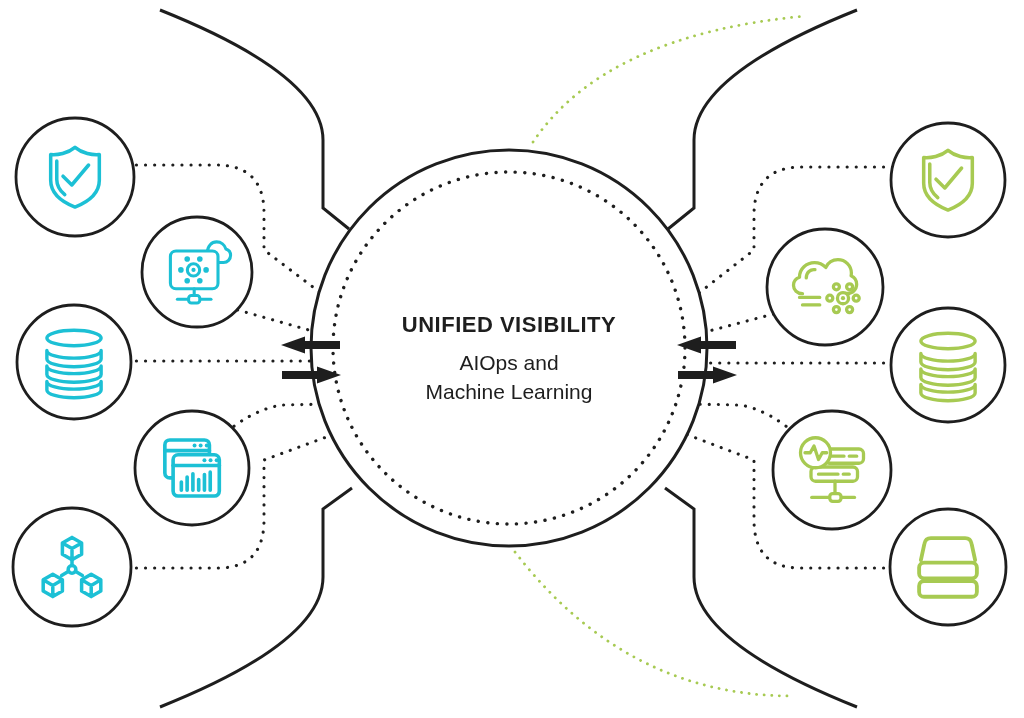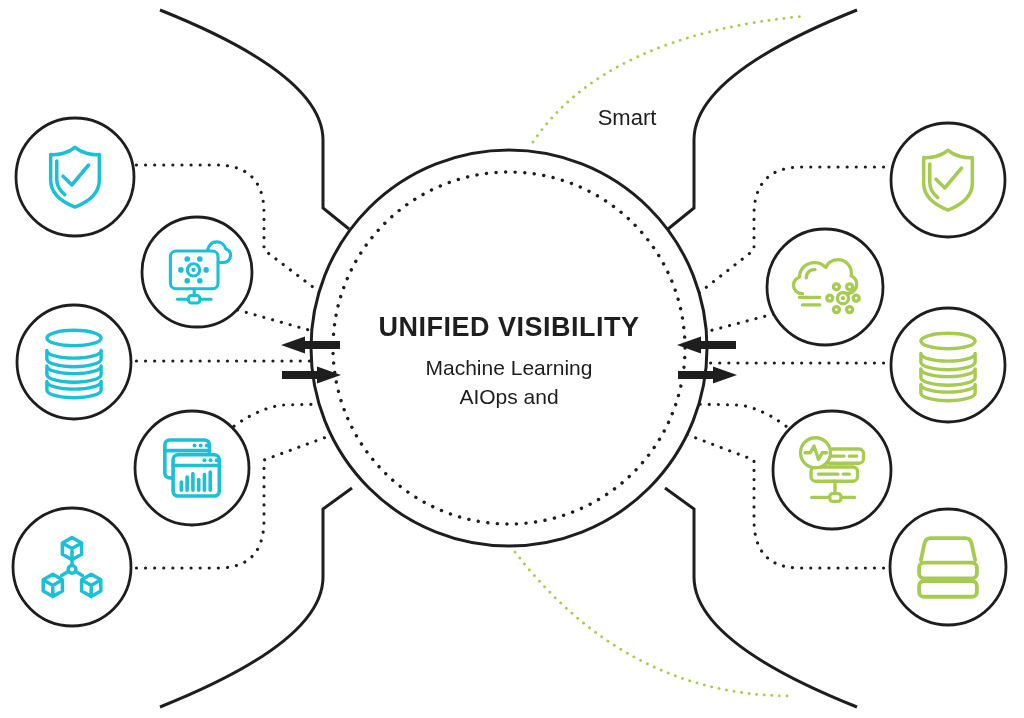--- a/index.html
+++ b/index.html
@@ -1,20 +1,20 @@
 <!DOCTYPE html>
 <html style="--ink: #1e1e1e; --cyan: #1cc0d5; --green: #a7ca52;"><head>
 <meta charset="utf-8">
 <style>
   html,body{margin:0;padding:0;background:#ffffff;}
   .stage{position:relative;width:1024px;height:718px;overflow:hidden;background:#fff;
          font-family:"Liberation Sans",sans-serif;}
   svg{position:absolute;left:0;top:0;}
   .center-text{position:absolute;left:309px;top:312px;width:400px;text-align:center;color:var(--ink);}
-  .title{font-size:27px;font-weight:bold;letter-spacing:.5px;}
+  .title{font-size:22px;font-weight:bold;letter-spacing:.5px;}
   .subtitle{font-size:21px;margin-top:10px;line-height:29px;}
   .smart{position:absolute;left:527px;top:104px;width:200px;text-align:center;font-size:22px;line-height:27px;color:var(--ink);}
   .outline{fill:#fff;stroke:var(--ink);stroke-width:2.8;}
   .claw{fill:none;stroke:var(--ink);stroke-width:3;}
   .conn{fill:none;stroke:var(--ink);stroke-width:3.1;stroke-dasharray:0.1 9;stroke-linecap:round;}
   .gdots{fill:none;stroke:var(--green);stroke-width:2.8;stroke-dasharray:0.1 7.5;stroke-linecap:round;}
   .arrow{fill:var(--ink);stroke:none;}
   .ic{fill:none;stroke-width:2.2;stroke-linecap:round;stroke-linejoin:round;}
   .cy{stroke:var(--cyan);}
   .gr{stroke:var(--green);}
@@ -170,21 +170,20 @@
     <polygon class="arrow" points="281,345 305,336.5 305,341 340,341 340,349 305,349 305,353.5"></polygon>
     <polygon class="arrow" points="341,375 317,366.5 317,371 282,371 282,379 317,379 317,383.5"></polygon>
     <polygon class="arrow" points="677,345 701,336.5 701,341 736,341 736,349 701,349 701,353.5"></polygon>
     <polygon class="arrow" points="737,375 713,366.5 713,371 678,371 678,379 713,379 713,383.5"></polygon>
   </g>
 </svg>
 
 <div class="center-text">
   <div class="title">UNIFIED VISIBILITY</div>
   <div class="subtitle">
+    <div>AIOps and</div>
     <div>Machine Learning</div>
-    <div>AIOps and</div>
   </div>
 </div>
 
 <div class="smart">
-  <div>Smart</div>
 </div>
 </div>
 
 </body></html>

